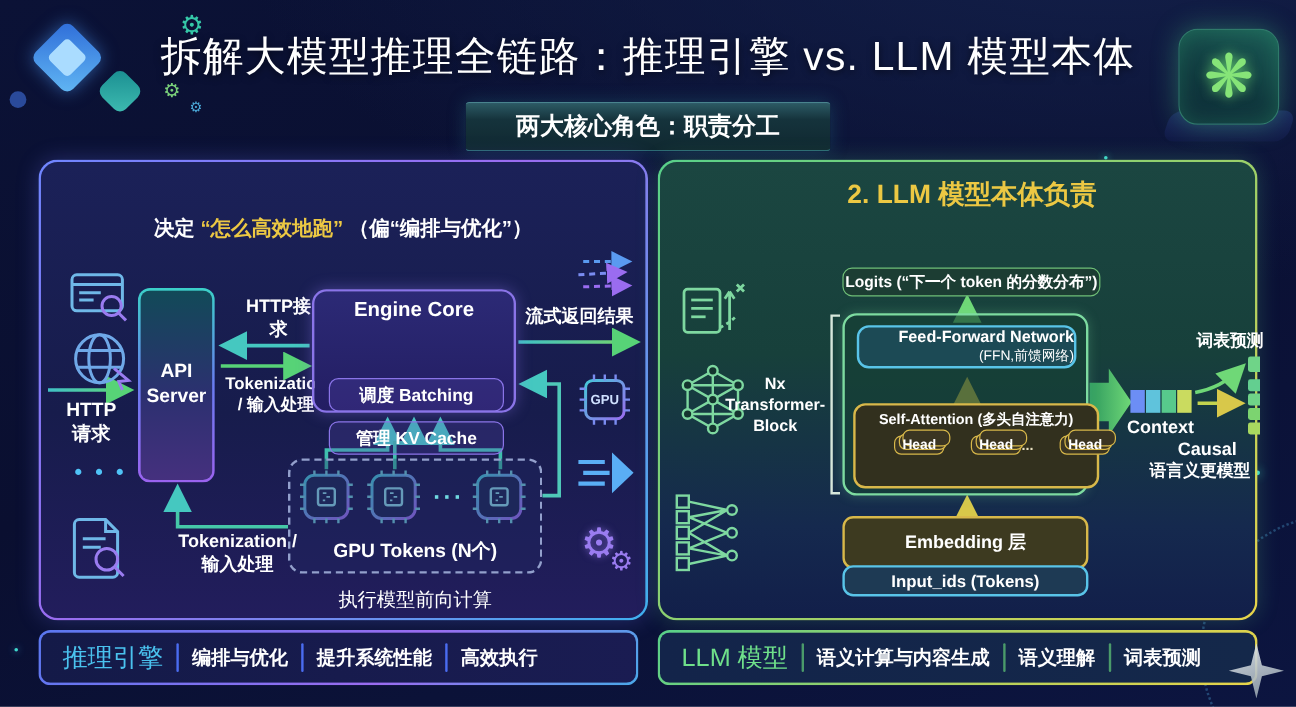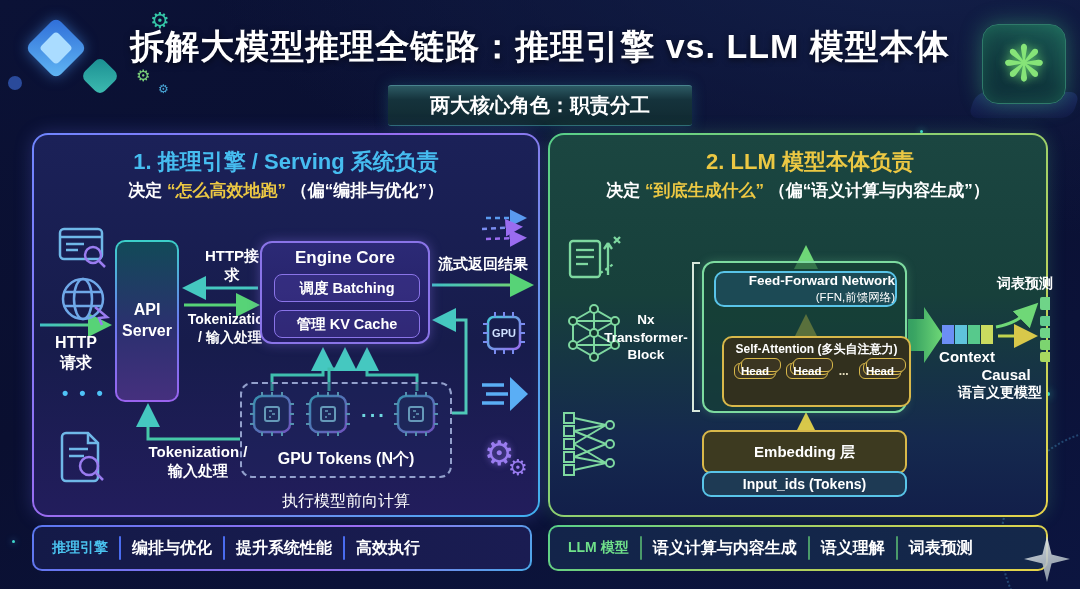--- a/index.html
+++ b/index.html
@@ -10,21 +10,21 @@
     color: #fff;
     background:
       radial-gradient(1200px 500px at 85% -10%, #13204a 0%, rgba(10,16,48,0) 60%),
       linear-gradient(160deg, #0b1236 0%, #0a0f30 45%, #0c1540 100%);
     overflow: hidden;
   }
 
   
   .title {
     position:absolute; top:24px; left:0; right:0;
-    text-align:center; font-size:34px; font-weight:700; letter-spacing:1px;
+    text-align:center; font-size:34px; font-weight:400; letter-spacing:1px;
     text-shadow: 0 2px 6px rgba(0,0,0,.6);
   }
   .badge {
     position:absolute; top:85px; left:50%; transform:translateX(-50%);
     padding: 6px 42px; font-size:20px; font-weight:800; white-space:nowrap;
     background: linear-gradient(180deg,#2c5a64 0%, #15333c 35%, #102830 100%);
     border-top:1px solid #49848e; border-bottom:1px solid #2d6a74;
     border-radius:3px; box-shadow: 0 0 14px rgba(40,120,140,.35);
   }
 
@@ -88,21 +88,21 @@
     position:absolute; left:226px; top:106px; width:170px; height:103px;
     border:2px solid #8a74e8; border-radius:12px;
     background: linear-gradient(180deg,#2c2a76 0%, #231d62 100%);
     box-shadow: 0 0 12px rgba(138,116,232,.4);
   }
   .engine-title { position:absolute; top:5px; left:0; right:0; text-align:center; font-size:17px; font-weight:800; }
   .engine-item {
     position:absolute; left:12px; width:146px; height:28px;
     border:1.5px solid #8a74e8; border-radius:8px;
     background: rgba(86,70,180,.25);
-    display:flex; align-items:center; justify-content:center; font-size:14.5px; font-weight:600;
+    display:flex; align-items:center; justify-content:center; font-size:14.5px; font-weight:600;margin-top:41px;
   }
   .worker-box {
     position:absolute; left:206px; top:247px; width:212px; height:96px;
     border:2px dashed #93a0cc; border-radius:12px;
     background: rgba(32,40,96,.35);
   }
   .worker-label { position:absolute; bottom:6px; left:0; right:0; text-align:center; font-size:16px; font-weight:700; }
   .worker-dots { position:absolute; left:112px; top:20px; width:40px; text-align:center;
     font-size:20px; font-weight:800; color:#6fd8e0; letter-spacing:2px; }
   .small-label { position:absolute; text-align:center; line-height:1.25; }
@@ -123,27 +123,27 @@
     box-shadow: 0 0 10px rgba(125,219,160,.25);
   }
   .ffn-box {
     position:absolute; left:10px; top:8px; width:183px; height:36px;
     border:2px solid #59c4e8; border-radius:10px; background:#1c4a55;
     display:flex; flex-direction:column; align-items:flex-end; justify-content:center; line-height:1.25;
   }
   .ffn-box .l1 { font-size:13.5px; font-weight:700; }
   .ffn-box .l2 { font-size:11.5px; }
   .attn-box {
-    position:absolute; left:18px; top:73px; width:189px; height:71px;
+    position:absolute; left:7px; top:73px; width:205px; height:71px;
     border:2px solid #d8b84a; border-radius:10px; background:#32301e;
   }
   .attn-title { position:absolute; top:3px; left:0; right:0; text-align:center; font-size:12px; font-weight:700; }
   .heads { position:absolute; top:25px; left:10px; right:8px; display:flex; align-items:center; justify-content:space-between; }
   .head { position:relative; z-index:0; border:1.5px solid #d8b84a; background:#3b3522;
-    border-radius:6px; padding:1px 6px; font-size:11.5px; font-weight:600; }
+    border-radius:6px; padding:1px 6px; font-size:11.5px; font-weight:600;margin-left:22px; }
   .head::before, .head::after { content:""; position:absolute; inset:0; border:1.5px solid #d8b84a;
     border-radius:6px; background:#3b3522; z-index:-1; }
   .head::before { transform:translate(3px,-3px); }
   .head::after  { transform:translate(6px,-6px); }
   .head-dots { font-size:12px; font-weight:800; color:#e8e0c0; }
   .embed-box {
     position:absolute; left:152px; top:295px; width:205px; height:44px;
     border:2px solid #d8b84a; border-radius:9px; background:#3d3a20;
     display:flex; align-items:center; justify-content:center; font-size:15px; font-weight:600;
   }
@@ -164,21 +164,21 @@
   .footer-left {
     left:32px;
     background: linear-gradient(90deg,#141a48,#1a1c52) padding-box,
       linear-gradient(135deg,#5a78f0,#9a6cf0 60%,#4aa8e8) border-box;
   }
   .footer-right {
     left:548px;
     background: linear-gradient(90deg,#13244a,#14284a) padding-box,
       linear-gradient(135deg,#58d08a,#b8d05a 60%,#e8d44a) border-box;
   }
-  .footer .f-title { font-size:14px; font-weight:700; white-space:nowrap; }
+  .footer .f-title { font-size:21px; font-weight:400; white-space:nowrap; }
   .footer-left .f-title { color:#4ac2ee; }
   .footer-right .f-title { color:#6fe08a; }
   .footer .f-item { font-size:16px; font-weight:600; white-space:nowrap; }
   .sep { width:2px; height:24px; border-radius:1px; }
   .footer-left .sep { background:#4a6cf0; }
   .footer-right .sep { background:#4a9a6a; }
   .sparkle {
     position:absolute; left:1024px; top:536px; width:46px; height:46px;
     background: linear-gradient(160deg,#e8eef2,#8a98a4);
     clip-path: polygon(50% 0%, 60% 40%, 100% 50%, 60% 60%, 50% 100%, 40% 60%, 0% 50%, 40% 40%);
@@ -207,21 +207,20 @@
 
 <div class="title">拆解大模型推理全链路：推理引擎 vs. LLM 模型本体</div>
 <div class="badge">两大核心角色：职责分工</div>
 
 <div class="logo-base"></div>
 <div class="logo-cube">
   <span class="logo-glyph">❋</span>
 </div>
 
 <div class="panel panel-left">
-  <div class="p-head cyan">1. 推理引擎 / Serving 系统负责</div>
   <div class="p-sub"><span>决定 </span><span class="hl">“怎么高效地跑”</span><span> （偏“编排与优化”）</span></div>
 
   <svg class="overlay" width="508" height="384" viewBox="0 0 508 384">
     <defs>
       <marker id="ah-teal" markerWidth="9" markerHeight="9" refX="6" refY="4" orient="auto">
           <path d="M0,0 L8,4 L0,8 Z" fill="#45c8c0"></path>
         </marker>
       <marker id="ah-green" markerWidth="9" markerHeight="9" refX="6" refY="4" orient="auto">
           <path d="M0,0 L8,4 L0,8 Z" fill="#57d377"></path>
         </marker>
@@ -360,21 +359,20 @@
   </div>
 
   <div class="gears">
       <span class="g1">⚙</span>
       <span class="g2">⚙</span>
     </div>
 </div>
 
 <div class="panel panel-right">
   <div class="p-head yellow">2. LLM 模型本体负责</div>
-  <div class="p-sub"><span>决定 </span><span class="hl">“到底生成什么”</span><span> （偏“语义计算与内容生成”）</span></div>
 
   <svg class="overlay" width="500" height="384" viewBox="0 0 500 384">
     <defs>
       <marker id="ah-g2" markerWidth="9" markerHeight="9" refX="6" refY="4" orient="auto">
           <path d="M0,0 L8,4 L0,8 Z" fill="#6fd877"></path>
         </marker>
       <marker id="ah-y2" markerWidth="9" markerHeight="9" refX="6" refY="4" orient="auto">
           <path d="M0,0 L8,4 L0,8 Z" fill="#d8c84a"></path>
         </marker>
       <marker id="ah-ys" markerWidth="7" markerHeight="7" refX="4" refY="3" orient="auto">
@@ -447,20 +445,21 @@
       <rect x="0" y="26" width="10" height="10"></rect>
         <rect x="0" y="39" width="10" height="10"></rect>
       <rect x="0" y="52" width="10" height="10"></rect>
       <circle cx="46" cy="12" r="4"></circle>
         <circle cx="46" cy="31" r="4"></circle>
         <circle cx="46" cy="50" r="4"></circle>
       <path d="M10,5 L42,12 M10,18 L42,12 M10,18 L42,31 M10,31 L42,12 M10,31 L42,50 M10,44 L42,31 M10,57 L42,50 M10,44 L42,50"></path>
     </g>
   </svg>
 
+  <div class="logits-box">Logits (“下一个 token 的分数分布”)</div>
 
   <div class="block-box">
     <div class="ffn-box">
       <span class="l1">Feed-Forward Network</span>
       <span class="l2">(FFN,前馈网络)</span>
     </div>
     <div class="attn-box">
       <div class="attn-title">Self-Attention (多头自注意力)</div>
       <div class="heads">
         <span class="head">Head</span>

